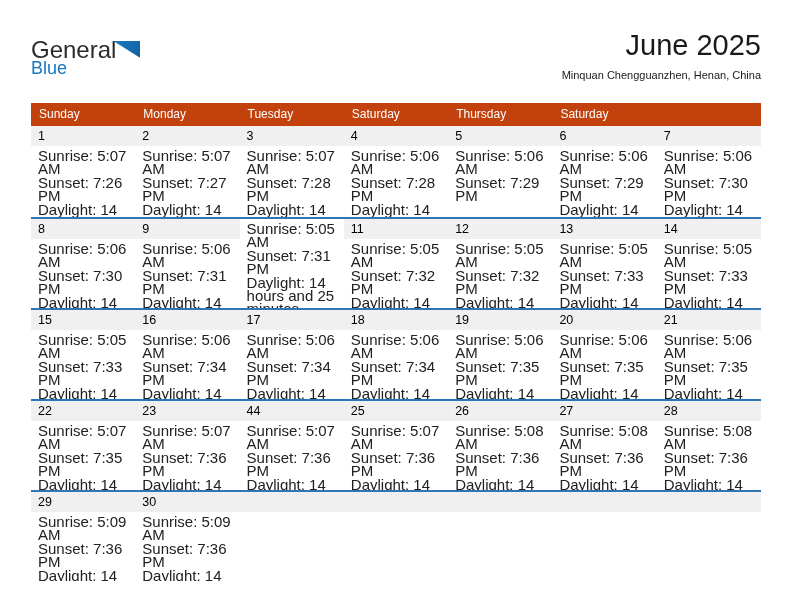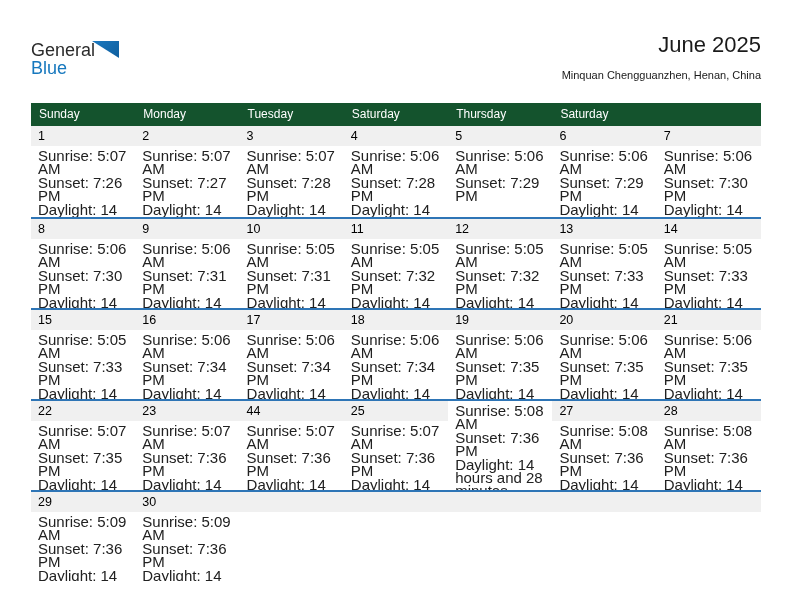--- a/index.html
+++ b/index.html
@@ -18,51 +18,51 @@
     position: absolute;
     left: 31px; right: 31px; top: 30px;
     height: 70px;
   }
   .logo {
     position: absolute; left: 0; top: 8px;
     width: 110px;
   }
   .logo-row { display: flex; align-items: flex-start; }
   .logo-general {
-    font-size: 18px; letter-spacing: 0px;
+    font-size: 24px; letter-spacing: 0px;
     color: #2b2b2b; font-weight: 400; line-height: 24px;
   }
   .logo-triangle {
     display: inline-block;
     width: 27px; height: 17px;
     margin-left: -3px; margin-top: 3px;
     background: linear-gradient(135deg, #1b79c0, #0f5f9e);
     clip-path: polygon(0 0, 100% 0, 100% 100%);
   }
   .logo-blue {
     font-size: 18px; line-height: 20px;
     color: #1778be; font-weight: 400;
     text-align: left;
     margin-top: -4px;
     padding-right: 14px;
   }
   .titles { position: absolute; right: 0; top: 0; text-align: right; }
-  .month-title { font-size: 22px; color: #1a1a1a; font-weight: 400; line-height: 30px; }
+  .month-title { font-size: 29px; color: #1a1a1a; font-weight: 400; line-height: 30px; }
   .location { font-size: 11px; color: #1a1a1a; font-weight: 400; margin-top: 9px; }
 
   
   .cal {
     position: absolute;
     left: 31px; top: 103px;
     width: 730px;
   }
   .cal-head {
     display: grid;
     grid-template-columns: repeat(7, 1fr);
-    background: #14532d;
+    background: #c2410c;
     height: 23px;
   }
   .cal-head .hcell {
     color: #ffffff;
     font-size: 12px;
     line-height: 23px;
     padding-left: 8px;
     font-weight: 400;
     overflow: hidden; white-space: nowrap;
   }
@@ -200,21 +200,20 @@
   <div class="day-cell">
     <div class="day-num">9</div>
     <div class="day-body">
       <div>Sunrise: 5:06 AM</div>
       <div>Sunset: 7:31 PM</div>
       <div>Daylight: 14 hours and 25 minutes.</div>
     </div>
   </div>
 
   <div class="day-cell">
-    <div class="day-num">10</div>
     <div class="day-body">
       <div>Sunrise: 5:05 AM</div>
       <div>Sunset: 7:31 PM</div>
       <div>Daylight: 14 hours and 25 minutes.</div>
     </div>
   </div>
 
   <div class="day-cell">
     <div class="day-num">11</div>
     <div class="day-body">
@@ -346,20 +345,21 @@
   <div class="day-cell">
     <div class="day-num">25</div>
     <div class="day-body">
       <div>Sunrise: 5:07 AM</div>
       <div>Sunset: 7:36 PM</div>
       <div>Daylight: 14 hours and 28 minutes.</div>
     </div>
   </div>
 
   <div class="day-cell">
+    <div class="day-num">26</div>
     <div class="day-body">
       <div>Sunrise: 5:08 AM</div>
       <div>Sunset: 7:36 PM</div>
       <div>Daylight: 14 hours and 28 minutes.</div>
     </div>
   </div>
 
   <div class="day-cell">
     <div class="day-num">27</div>
     <div class="day-body">

